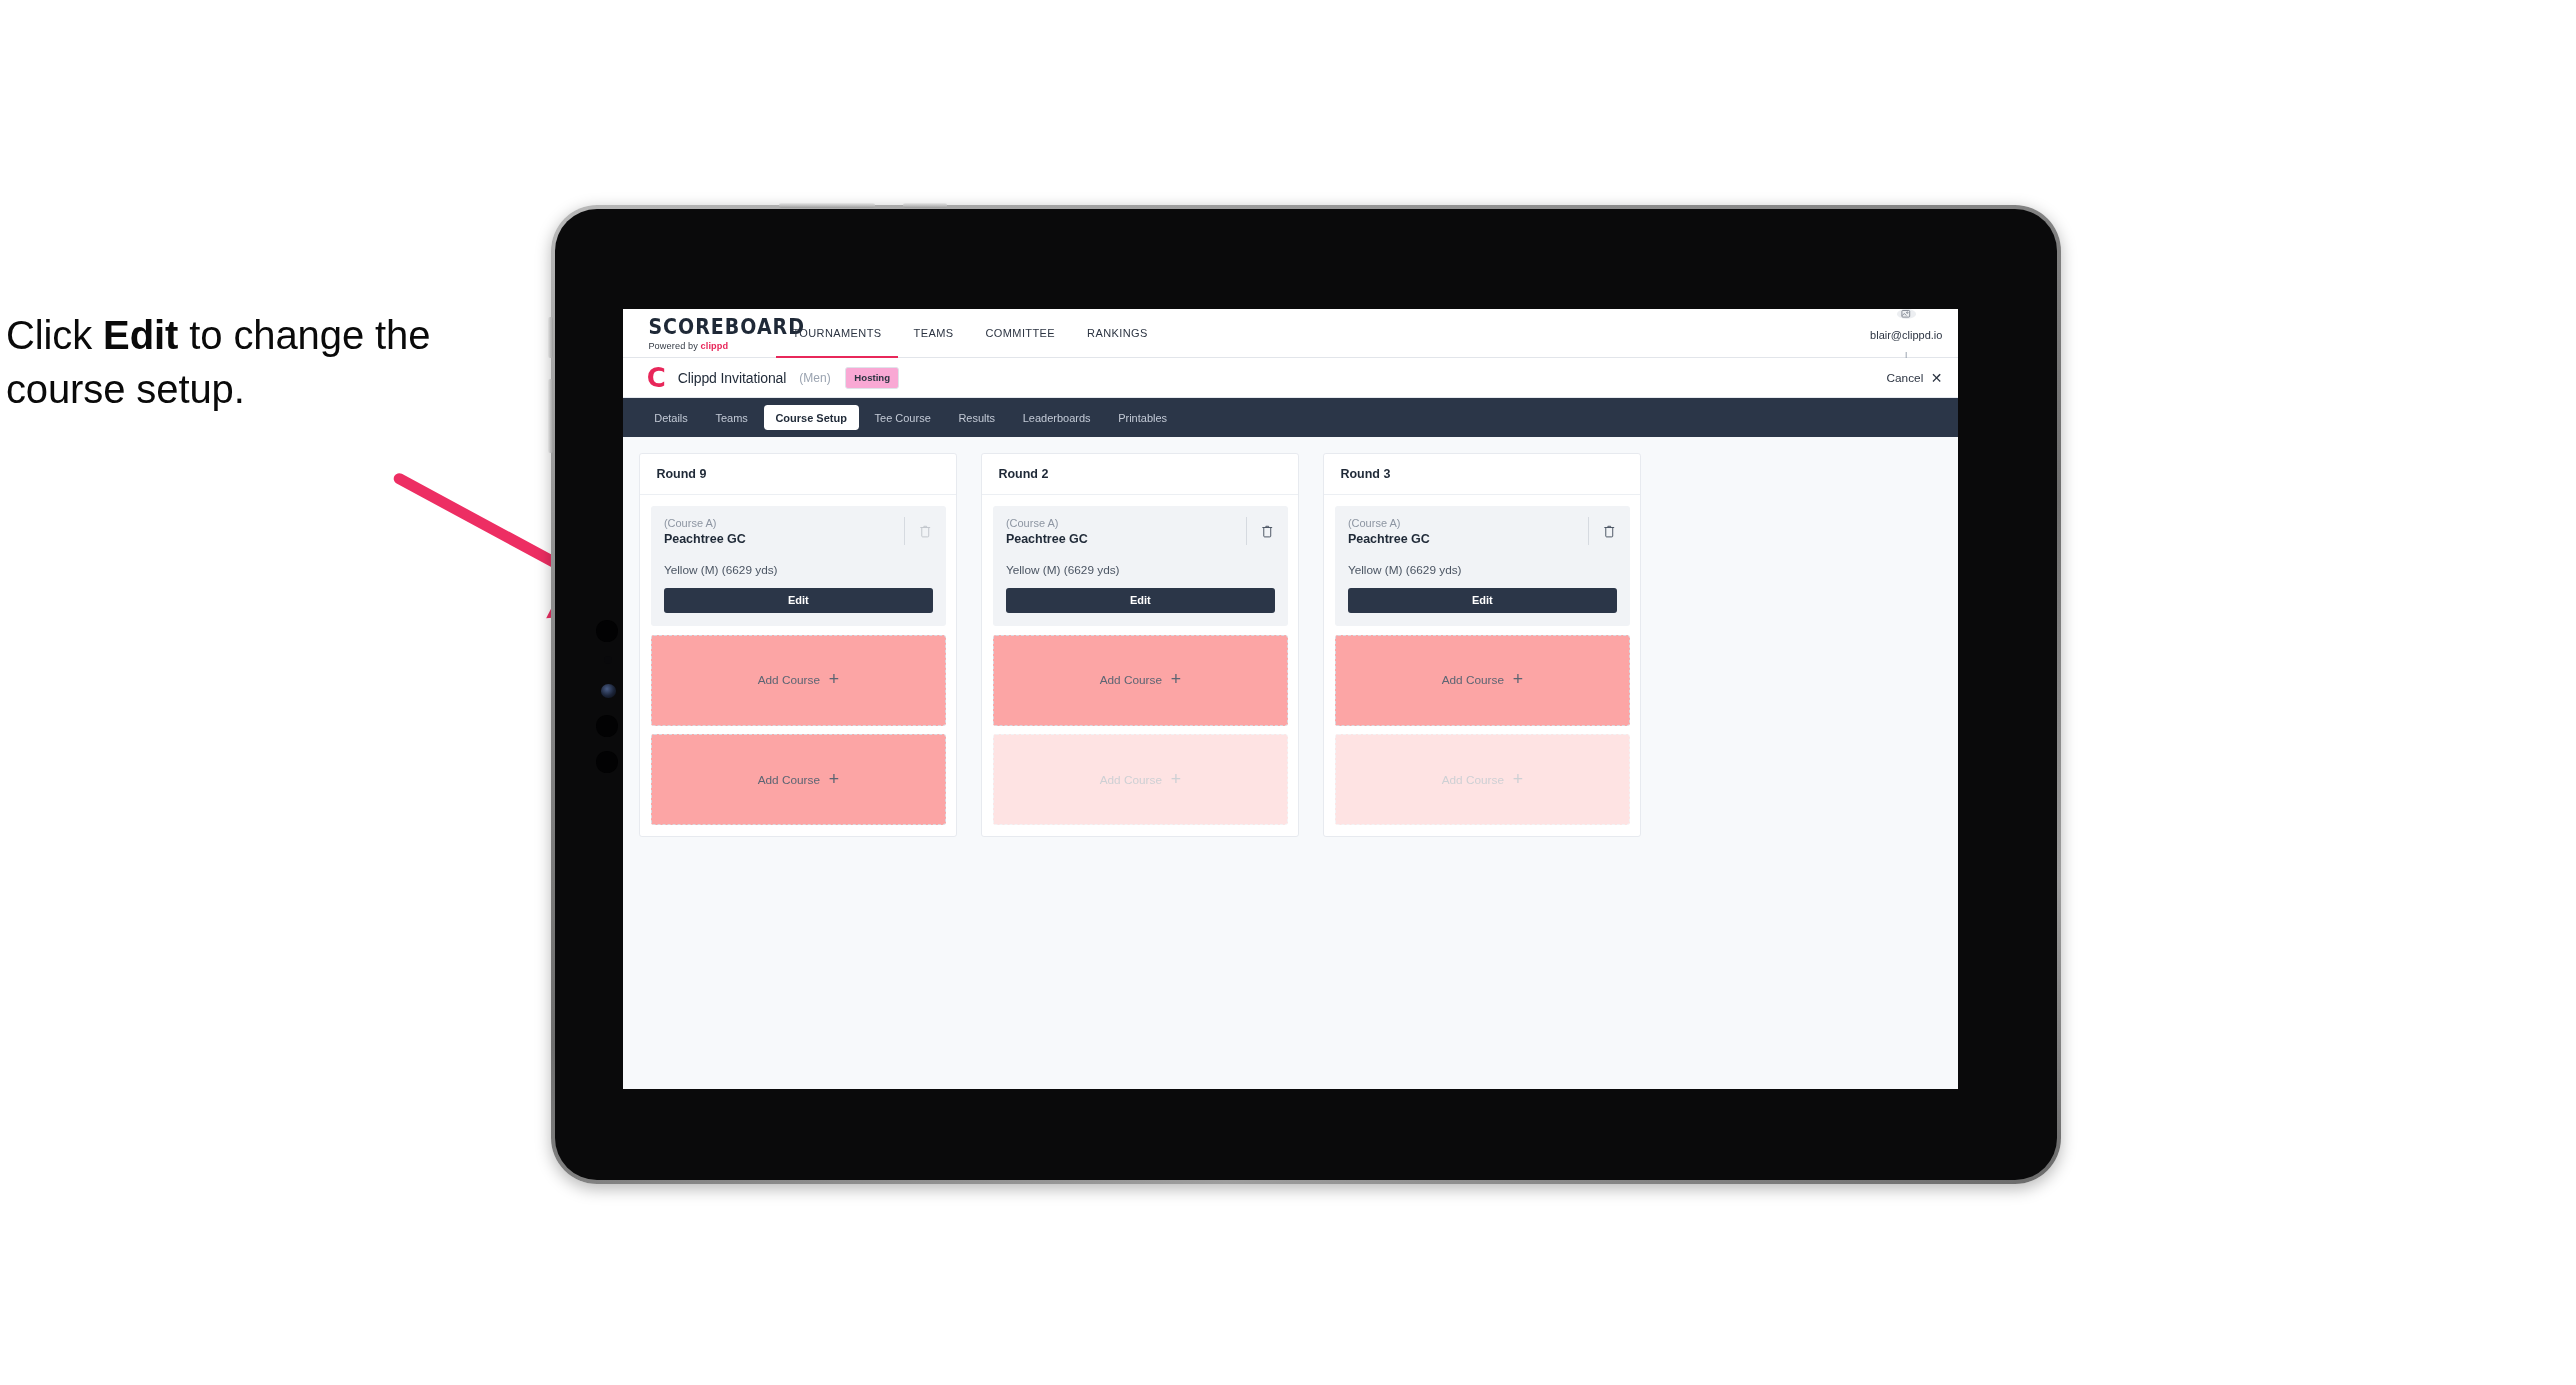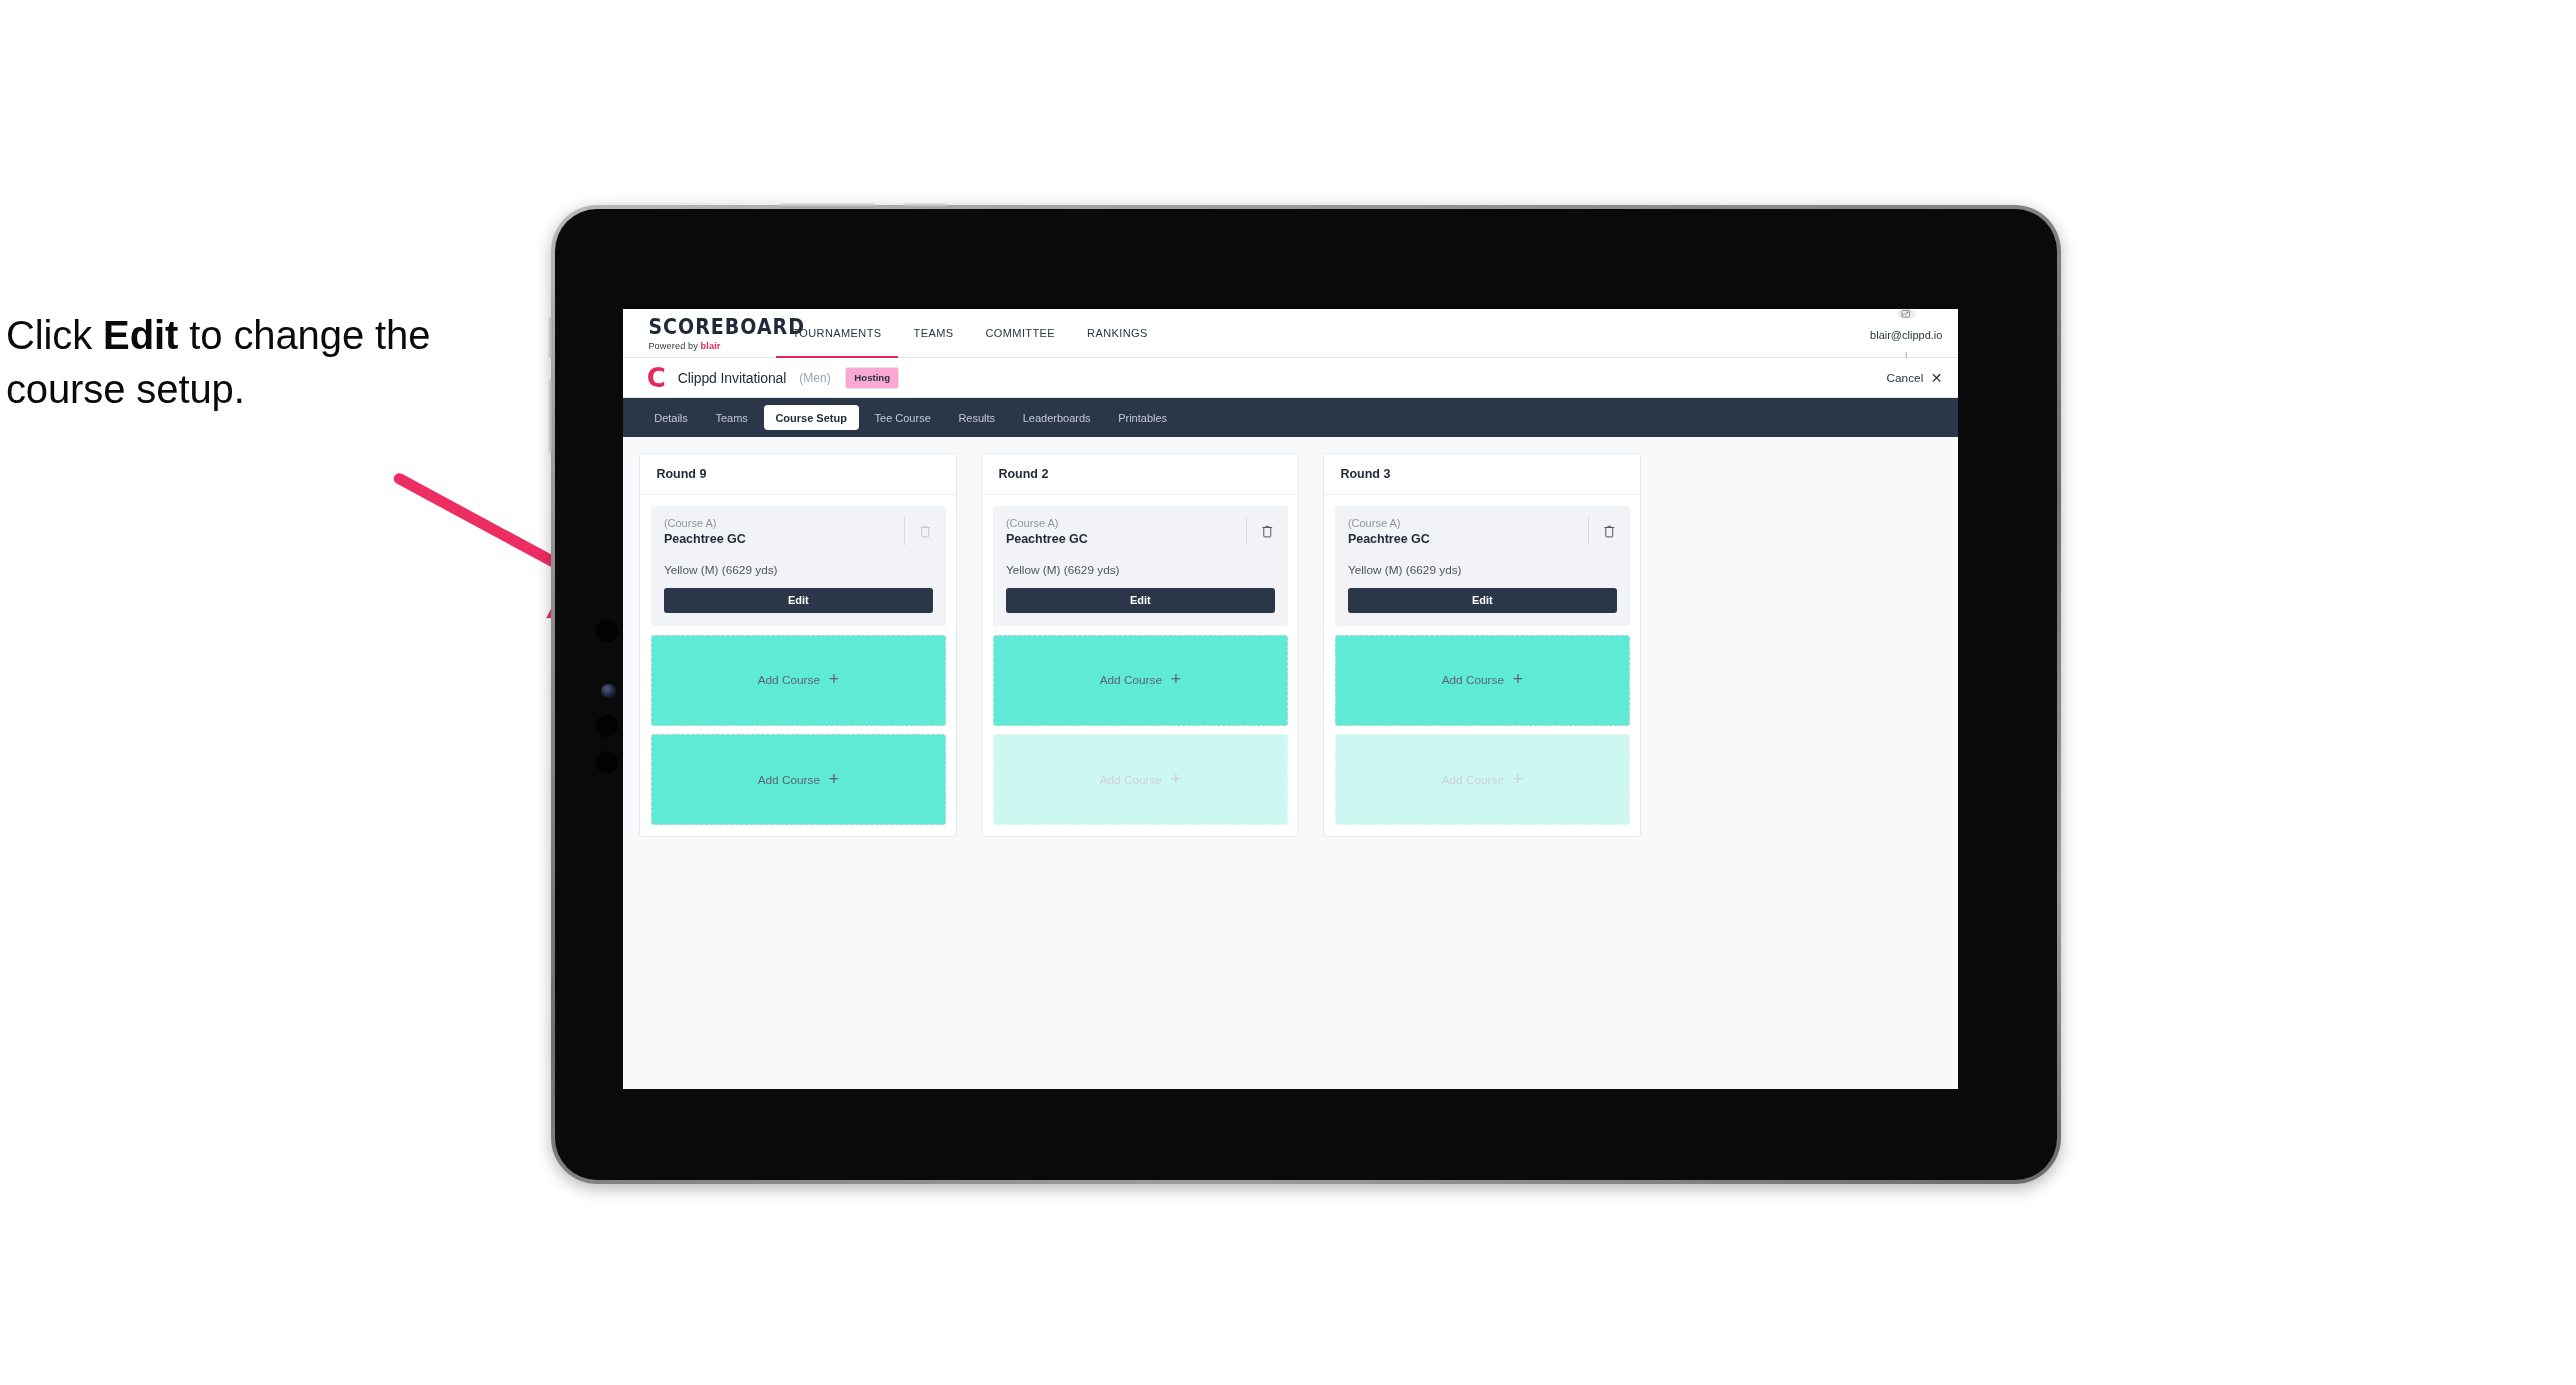--- a/index.html
+++ b/index.html
@@ -307,21 +307,21 @@
     font-weight: 700;
     cursor: pointer;
   }
 
   
   .add-slot {
     margin-top: 8.8px;
     height: 91px;
     border: 1.2px dashed #d7dbe2;
     border-radius: 2.9px;
-    background: #5eead4;
+    background: #fca5a5;
     display: flex;
     align-items: center;
     justify-content: center;
     gap: 8.8px;
     cursor: pointer;
     color: #5c6573;
     font-size: 11.8px;
   }
   .add-slot .plus { font-size: 17.7px; line-height: 1; font-weight: 300; }
   .add-slot.faded { opacity: 0.30; cursor: default; }
@@ -352,21 +352,21 @@
       <div class="sensor" id="sensor-3"></div>
       <div class="sensor" id="sensor-4"></div>
       <div class="sensor" id="sensor-5"></div>
 
       <div id="app">
 
         <div id="topbar">
 
           <div id="brand">
             <div id="brand-name">SCOREBOARD</div>
-            <div id="brand-sub"><span>Powered by </span><span class="clippd-word">blair</span></div>
+            <div id="brand-sub"><span>Powered by </span><span class="clippd-word">clippd</span></div>
           </div>
 
           <div id="mainnav">
             <div class="nav-item active">TOURNAMENTS</div>
             <div class="nav-item">TEAMS</div>
             <div class="nav-item">COMMITTEE</div>
             <div class="nav-item">RANKINGS</div>
           </div>
 
           <div id="topbar-right">

